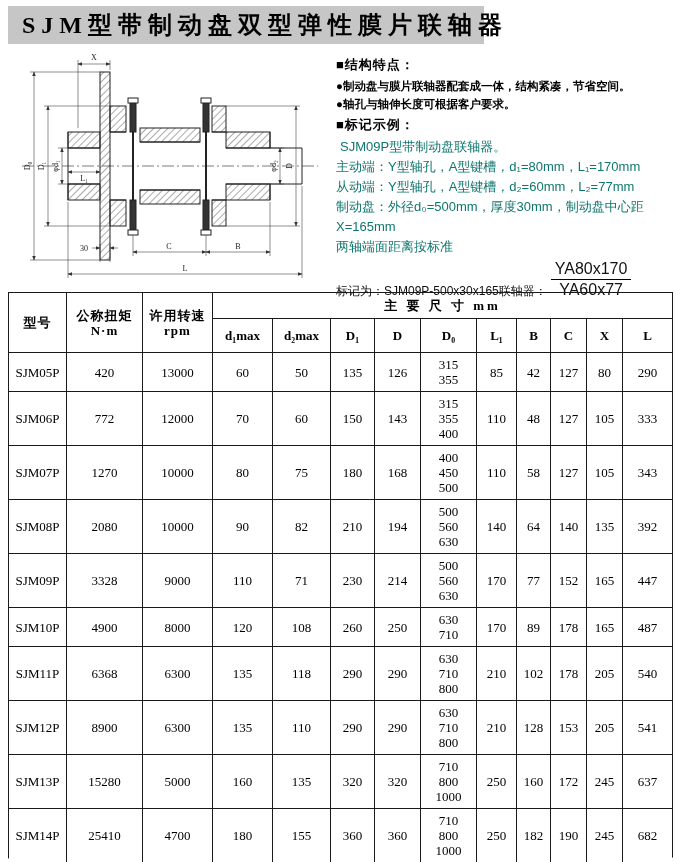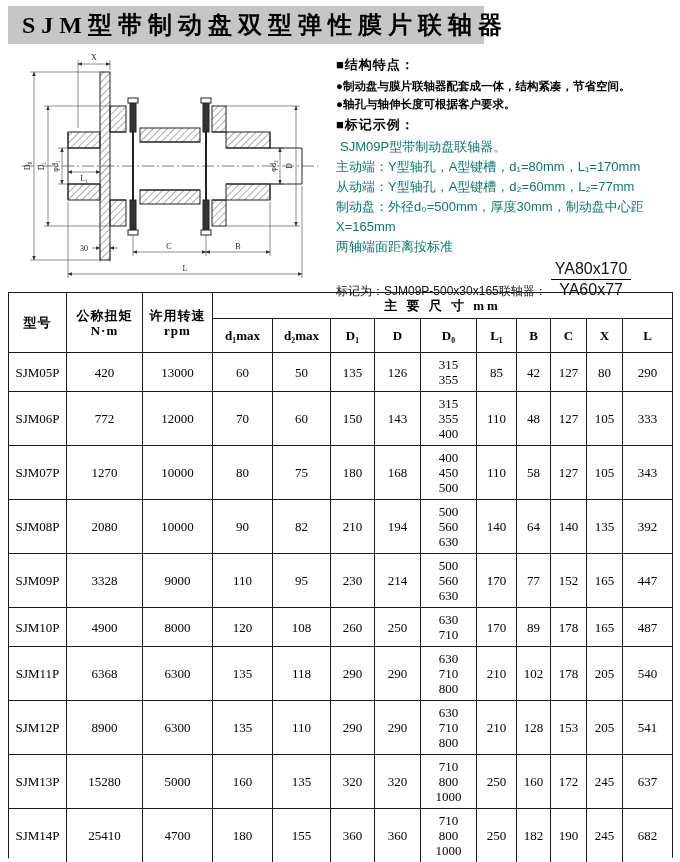--- a/index.html
+++ b/index.html
@@ -299,21 +299,21 @@
           <td>64</td>
           <td>140</td>
           <td>135</td>
           <td>392</td>
         </tr>
         <tr>
           <td>SJM09P</td>
           <td>3328</td>
           <td>9000</td>
           <td>110</td>
-          <td>95</td>
+          <td>71</td>
           <td>230</td>
           <td>214</td>
           <td>500
 560
 630</td>
           <td>170</td>
           <td>77</td>
           <td>152</td>
           <td>165</td>
           <td>447</td>

